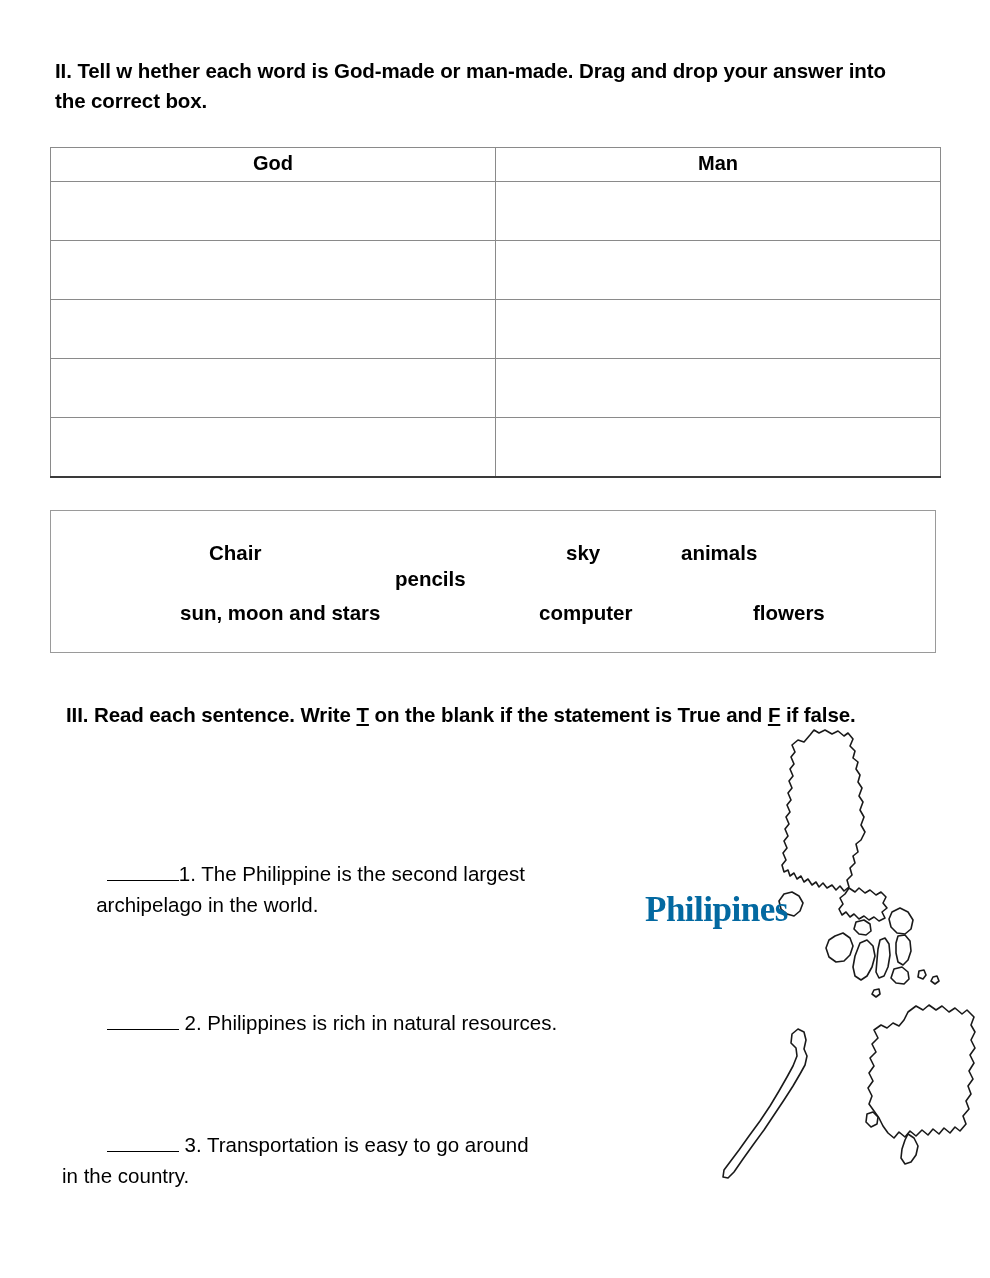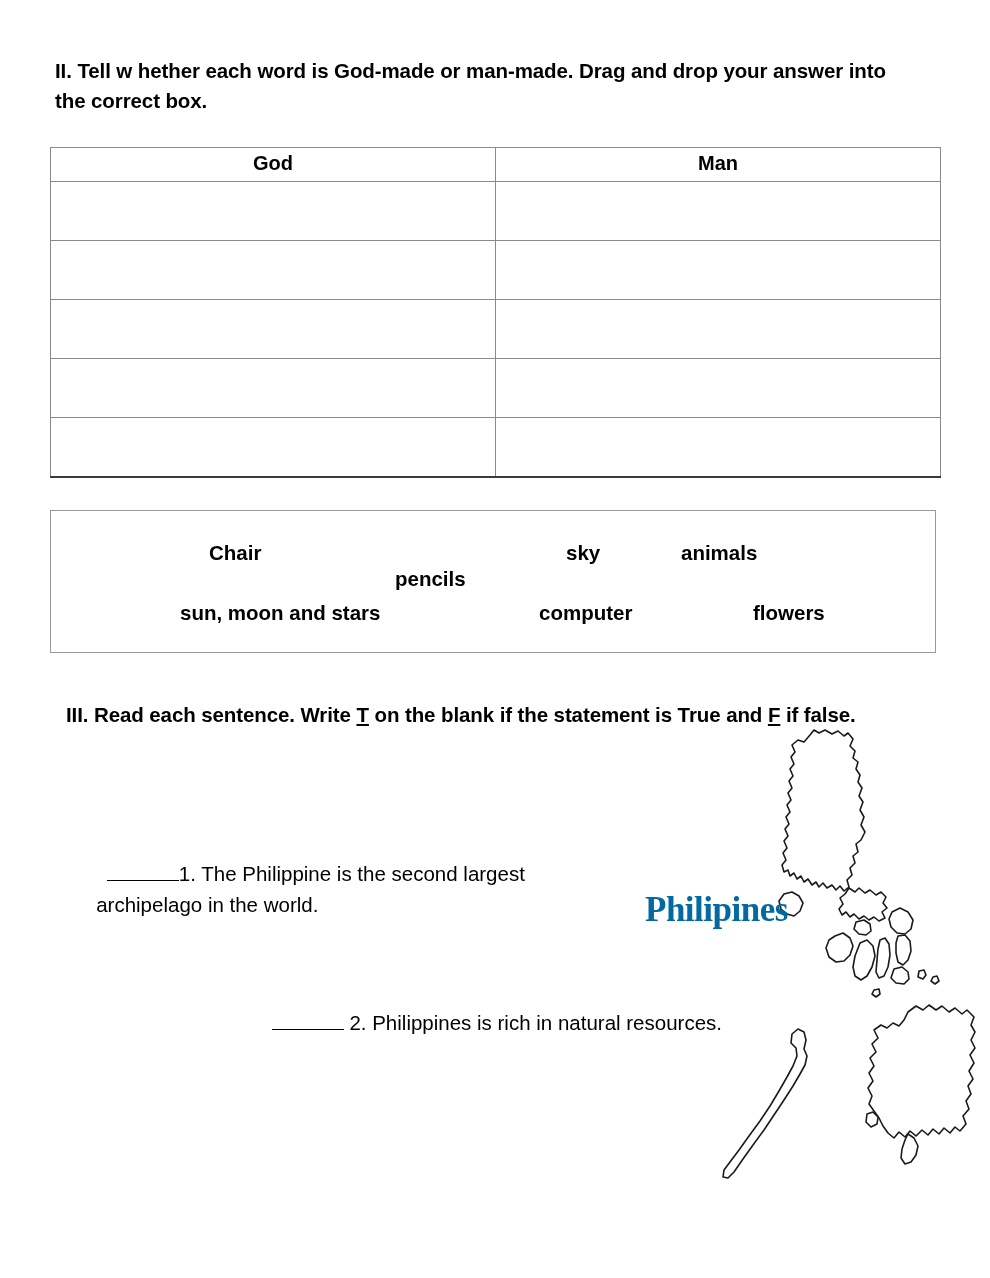--- a/index.html
+++ b/index.html
@@ -201,24 +201,28 @@
   <span>and </span><u>F</u><span> if false.</span>
 </div>
 
 <div class="tf-list">
 
   <div class="tf-item" style="margin-bottom:26px;">
     <span class="indent"></span><span class="blank"></span><span>1.</span><span> The Philippine is the second largest
       archipelago in the world.</span>
   </div>
 
-  <div class="tf-item" style="margin-bottom:30px;text-align:right;">
+  <div class="tf-item" style="margin-bottom:30px;">
     <span class="indent"></span><span class="blank"></span> <span>2.</span><span> Philippines is rich in natural resources.</span>
   </div>
 
+  <div class="tf-item" style="margin-bottom:30px;">
+    <span class="indent"></span><span class="blank"></span> <span>3.</span><span> Transportation is easy to go around
+in the country.</span>
+  </div>
 
   <div class="tf-item">
     <span class="indent"></span> 
   </div>
 
 </div>
 
 <div class="map-wrap">
   <svg viewBox="0 0 268 472" xmlns="http://www.w3.org/2000/svg">
     <g fill="#ffffff" stroke="#1a1a1a" stroke-width="1.6" stroke-linejoin="round" stroke-linecap="round">

